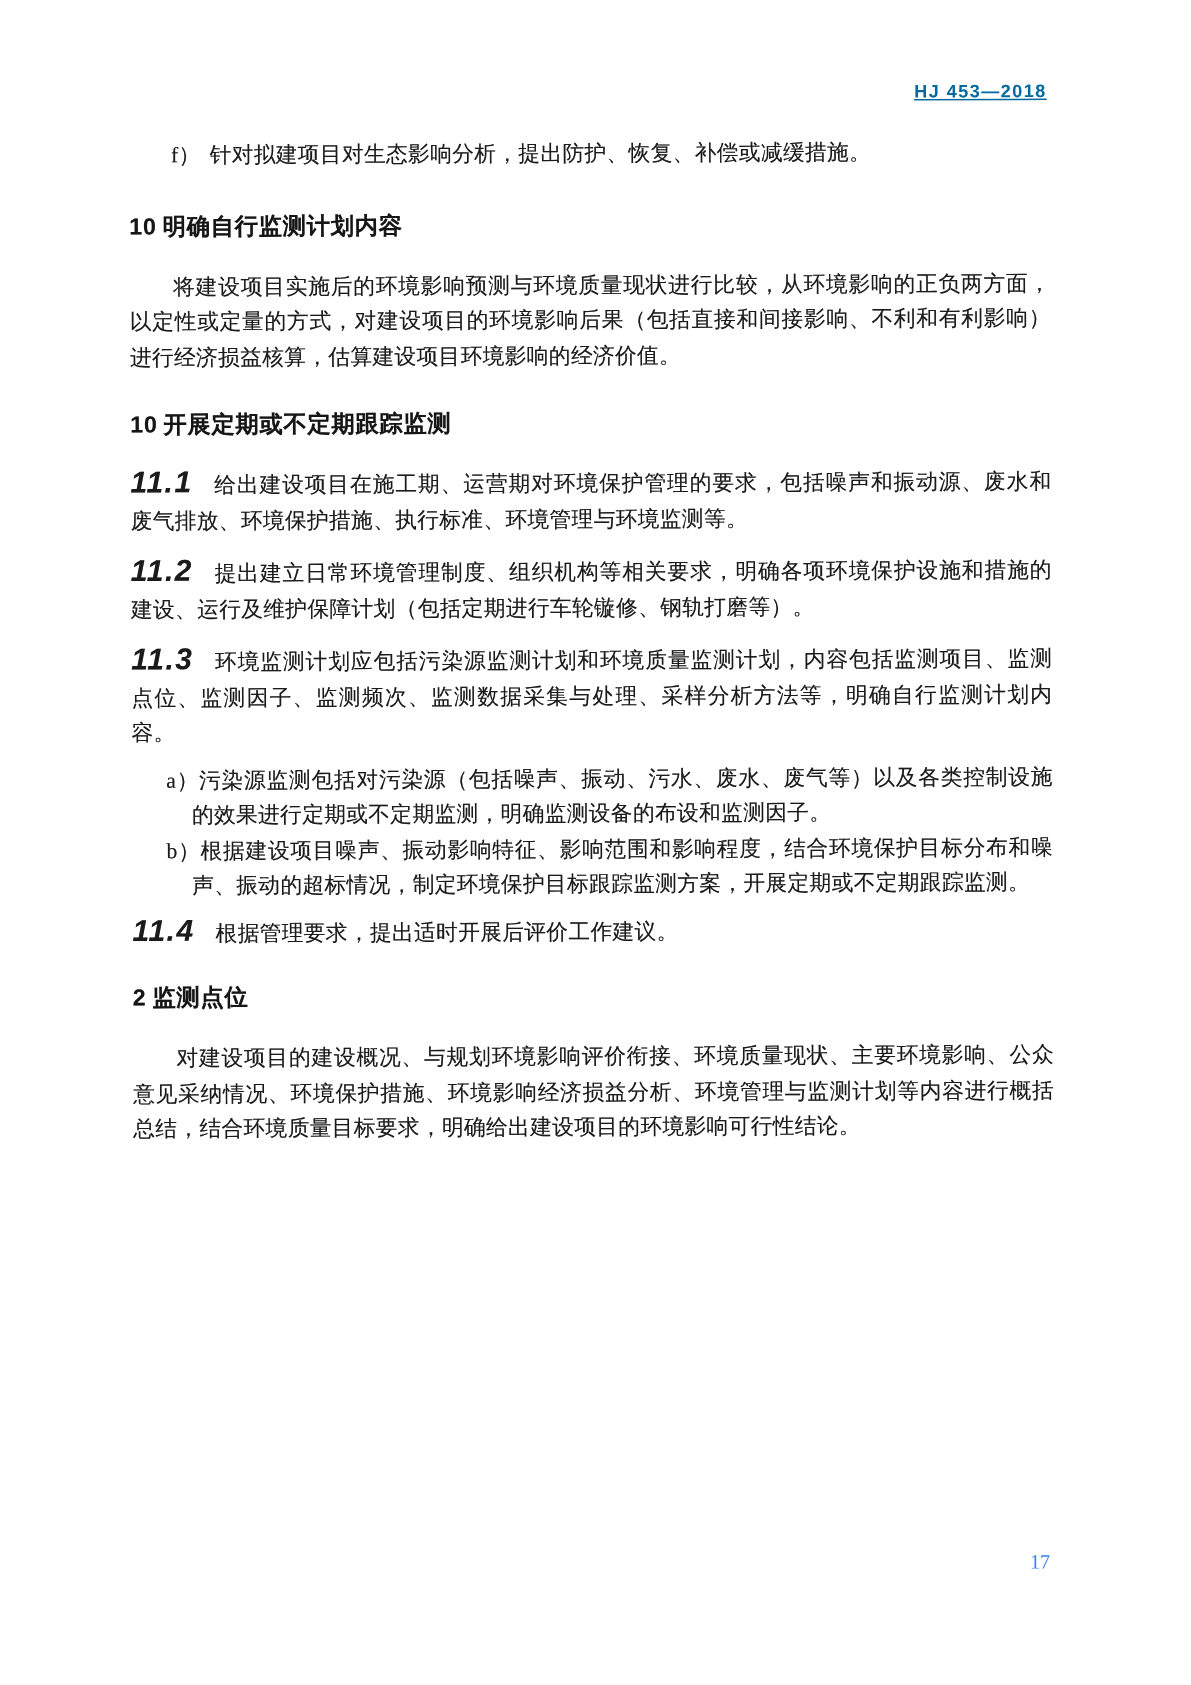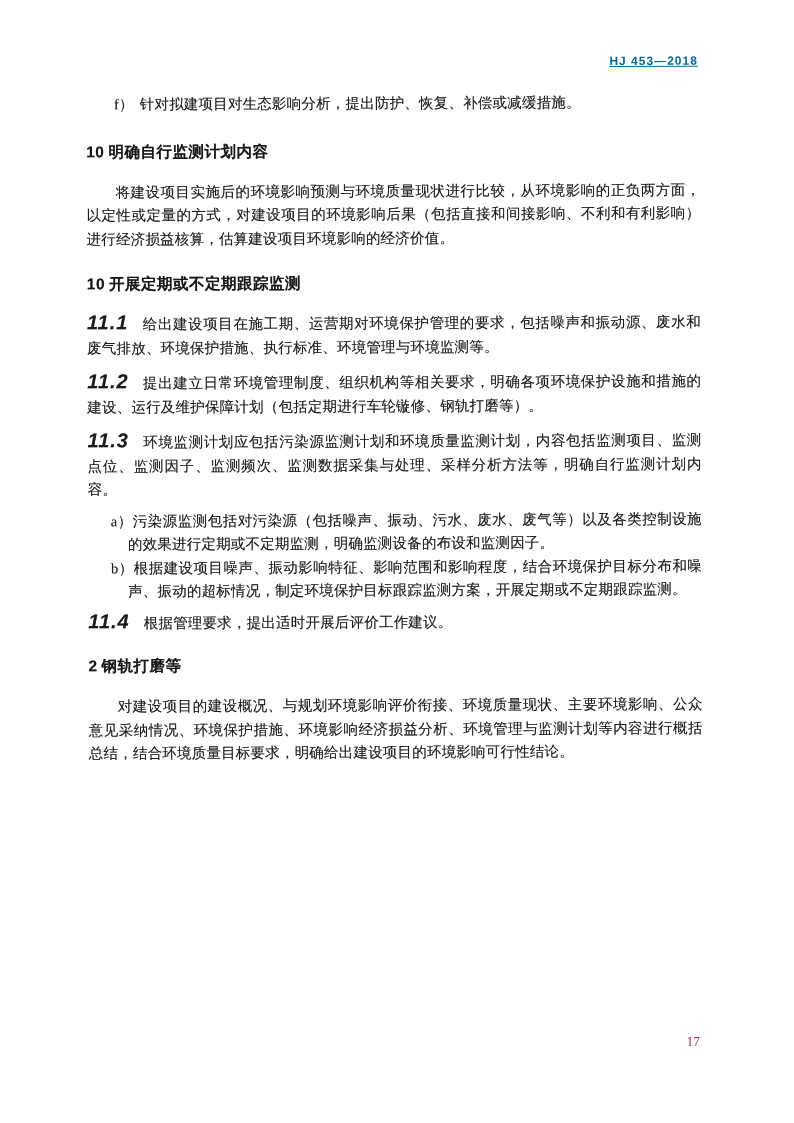--- a/index.html
+++ b/index.html
@@ -82,21 +82,21 @@
   }
   .sub-a { margin-top: 8px !important; }
   .sub-b { margin-top: 0 !important; }
   .h-12 { margin-top: 20px !important; }
   .para-12 { margin-top: 18px !important; text-indent: 2em; }
   .page-number {
     position: absolute;
     top: 1035px;
     right: 96px;
     font-size: 13.5px;
-    color: #be185d;
+    color: #3b82f6;
     font-family: "Liberation Serif", "DejaVu Serif", serif;
   }
 </style>
 </head>
 <body>
 
 <div class="page">
 
   <div class="header-std">HJ 453—2018</div>
 
@@ -115,21 +115,21 @@
     <p class="clause clause-1"><span class="c-num">11.2</span><span>提出建立日常环境管理制度、组织机构等相关要求，明确各项环境保护设施和措施的建设、运行及维护保障计划（包括定期进行车轮镟修、钢轨打磨等）。</span></p>
 
     <p class="clause clause-2"><span class="c-num">11.3</span><span>环境监测计划应包括污染源监测计划和环境质量监测计划，内容包括监测项目、监测点位、监测因子、监测频次、监测数据采集与处理、采样分析方法等，明确自行监测计划内容。</span></p>
 
     <p class="sub-item sub-a"><span class="li-label">a）</span><span>污染源监测包括对污染源（包括噪声、振动、污水、废水、废气等）以及各类控制设施的效果进行定期或不定期监测，明确监测设备的布设和监测因子。</span></p>
 
     <p class="sub-item sub-b"><span class="li-label">b）</span><span>根据建设项目噪声、振动影响特征、影响范围和影响程度，结合环境保护目标分布和噪声、振动的超标情况，制定环境保护目标跟踪监测方案，开展定期或不定期跟踪监测。</span></p>
 
     <p class="clause clause-3"><span class="c-num">11.4</span><span>根据管理要求，提出适时开展后评价工作建议。</span></p>
 
-    <h2 class="sec-heading h-12"><span class="h-num">2</span><span>钢轨打磨等</span></h2>
+    <h2 class="sec-heading h-12"><span class="h-num">2</span><span>监测点位</span></h2>
 
     <p class="para-12">对建设项目的建设概况、与规划环境影响评价衔接、环境质量现状、主要环境影响、公众意见采纳情况、环境保护措施、环境影响经济损益分析、环境管理与监测计划等内容进行概括总结，结合环境质量目标要求，明确给出建设项目的环境影响可行性结论。</p>
 
   </div>
 
   <div class="page-number">17</div>
 
 </div>
 
 </body></html>

